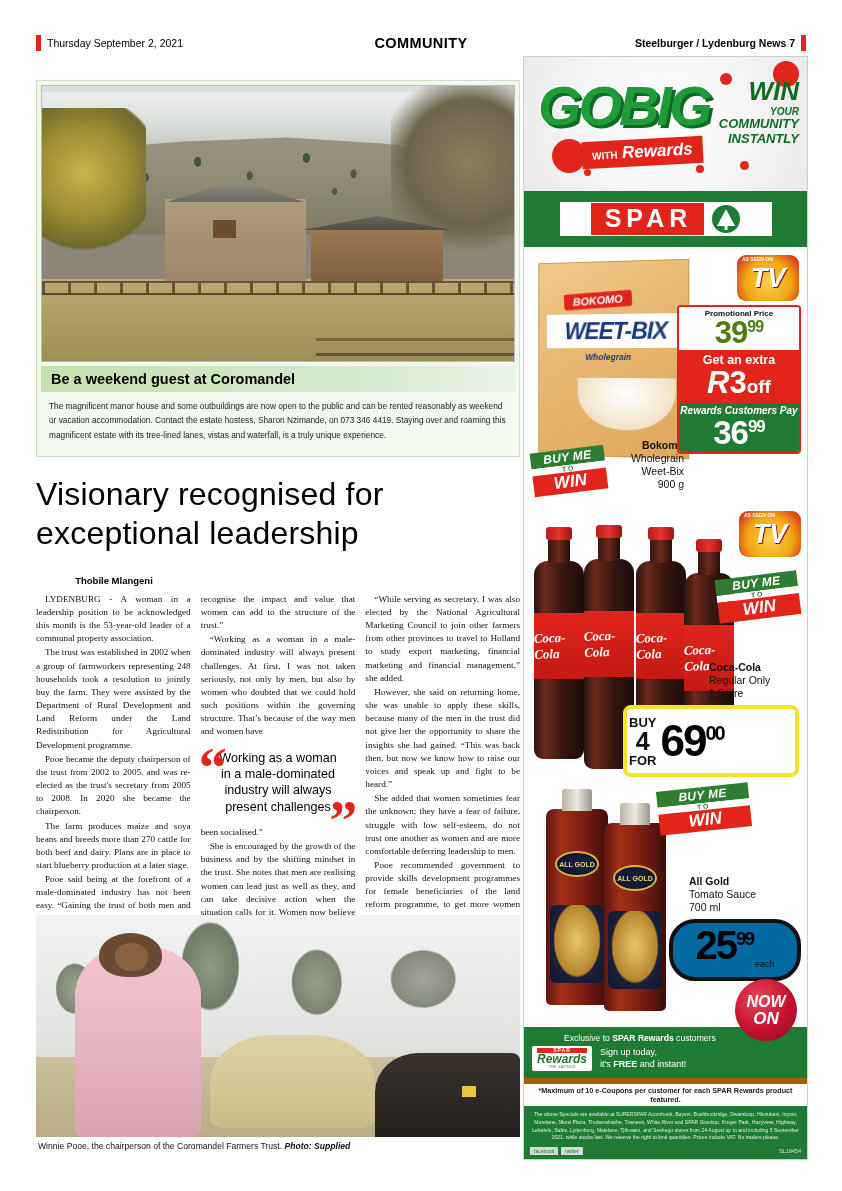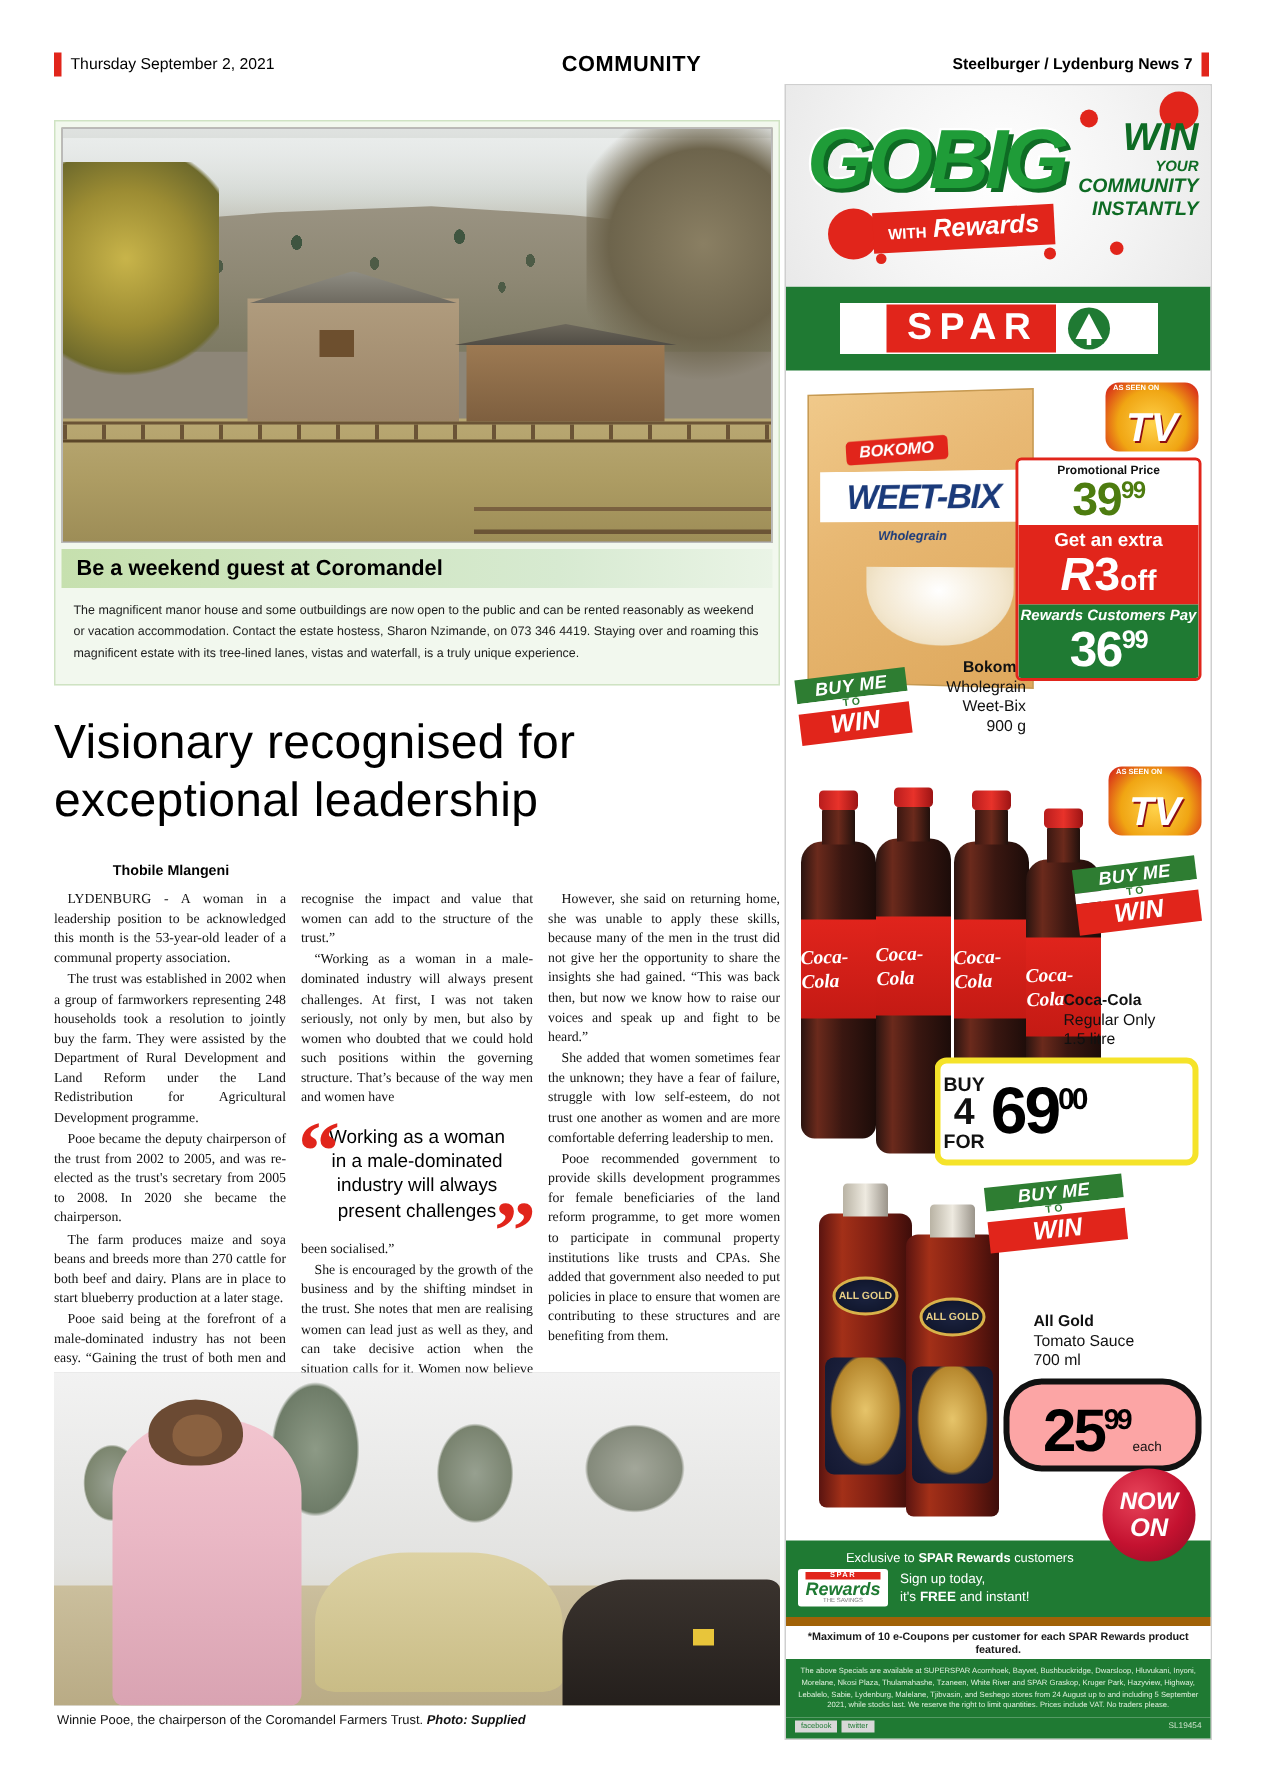--- a/index.html
+++ b/index.html
@@ -282,21 +282,21 @@
   }
   .bw-sub { position:absolute; left: 48px; top: 90px; color:#1a3a7a; font-size:8.5px; font-weight:bold; font-style:italic; }
   .bw-bowl {
     position:absolute; left: 40px; bottom: 26px; width: 98px; height: 52px;
     background: radial-gradient(ellipse at 50% 30%, #fff 0%, #f3e7cf 60%, #e2cfa6 100%);
     border-radius: 0 0 48% 48% / 0 0 74% 74%;
   }
   .tv-badge {
     position:absolute; right: 8px; top: 8px; width: 62px; height: 46px;
     background: radial-gradient(circle at 50% 60%, #ffd24a 0%, #f0a513 55%, #d3141b 100%);
-    border-radius: 9px; display:flex; align-items:flex-end; justify-content:center;
+    border-radius: 9px; display:flex; align-items:center; justify-content:center;
   }
   .tv-badge .tv {
     color:#fff; font-size: 27px; font-weight:bold; font-style:italic;
     text-shadow: 1px 1px 0 #8c0d12;
   }
   .tv-badge .as {
     position:absolute; top: 1px; left: 5px; font-size: 5px; color:#fff; font-weight:bold;
   }
   .buyme {
     position:absolute; width: 74px; transform: rotate(-7deg);
@@ -389,22 +389,22 @@
     display:flex; align-items:center; justify-content:center;
     color:#e8cf86; font-size: 7px; font-weight:bold; text-align:center; line-height:1;
   }
   .sauce .lbl2 {
     position:absolute; left: 6%; bottom: 22px; width: 88%; height: 78px;
     background: radial-gradient(ellipse at 50% 45%, #e6c46a 0%, #b5862c 58%, #1a1f3a 62%, #121730 100%);
     border-radius: 6px;
   }
   .gold-price {
     position:absolute; right: 6px; bottom: 34px; width: 132px; height: 62px;
-    background:#fca5a5; border: 4px solid #111; border-radius: 26px;
-    display:flex; align-items:flex-end; justify-content:center;
+    background:#0369a1; border: 4px solid #111; border-radius: 26px;
+    display:flex; align-items:flex-start; justify-content:center;
   }
   .gold-price .v { font-size: 40px; font-weight:bold; color:#000; letter-spacing:-2px; }
   .gold-price .v sup { font-size: 19px; }
   .gold-price .ea { font-size: 9px; color:#111; align-self:flex-end; margin-bottom: 8px; margin-left:2px; }
   .nowon {
     position:absolute; right: 10px; bottom: -26px; width: 62px; height: 62px;
     border-radius: 50%;
     background: radial-gradient(circle at 38% 32%, #e8445a 0%, #c41230 55%, #8e0a22 100%);
     display:flex; flex-direction:column; align-items:center; justify-content:center;
     color:#fff; font-weight:bold; font-style: italic; line-height:1; z-index: 5;
@@ -500,20 +500,21 @@
           <span class="pq-mark pq-open">“</span>
           <div class="pq-text">Working as a woman in a male-dominated industry will always present challenges</div>
           <span class="pq-mark pq-close">”</span>
         </div>
 
         <p class="noind">been socialised.”</p>
         <p>She is encouraged by the growth of the business and by the shifting mindset in the trust. She notes that men are realising women can lead just as well as they, and can take decisive action when the situation calls for it. Women now believe that they too can do it, although many are still shy to raise their hands to assume responsibilities because they still do not feel they are equipped to contribute to the development of governing bodies.</p>
       </div>
 
       <div class="col">
+        <p>“While serving as secretary, I was also elected by the National Agricultural Marketing Council to join other farmers from other provinces to travel to Holland to study export marketing, financial marketing and financial management,” she added.</p>
         <p>However, she said on returning home, she was unable to apply these skills, because many of the men in the trust did not give her the opportunity to share the insights she had gained. “This was back then, but now we know how to raise our voices and speak up and fight to be heard.”</p>
         <p>She added that women sometimes fear the unknown; they have a fear of failure, struggle with low self-esteem, do not trust one another as women and are more comfortable deferring leadership to men.</p>
         <p>Pooe recommended government to provide skills development programmes for female beneficiaries of the land reform programme, to get more women to participate in communal property institutions like trusts and CPAs. She added that government also needed to put policies in place to ensure that women are contributing to these structures and are benefiting from them.</p>
       </div>
 
     </div>
   </div>
 
   <div class="bottom-photo">
     <div class="bp-sky"></div>

